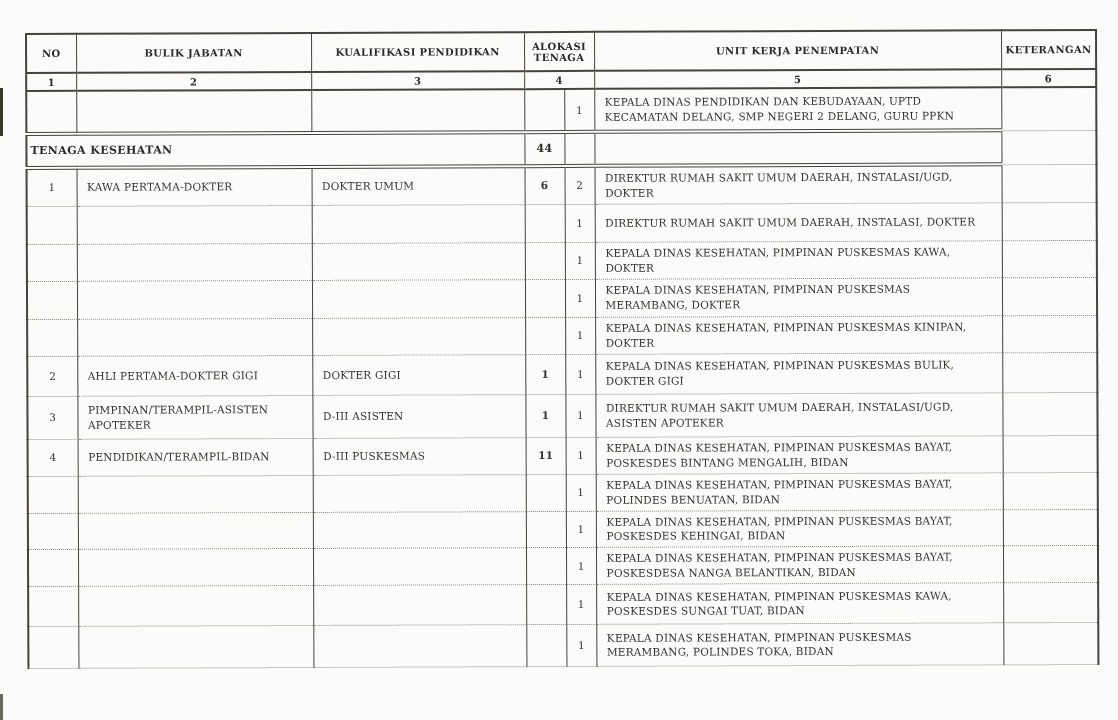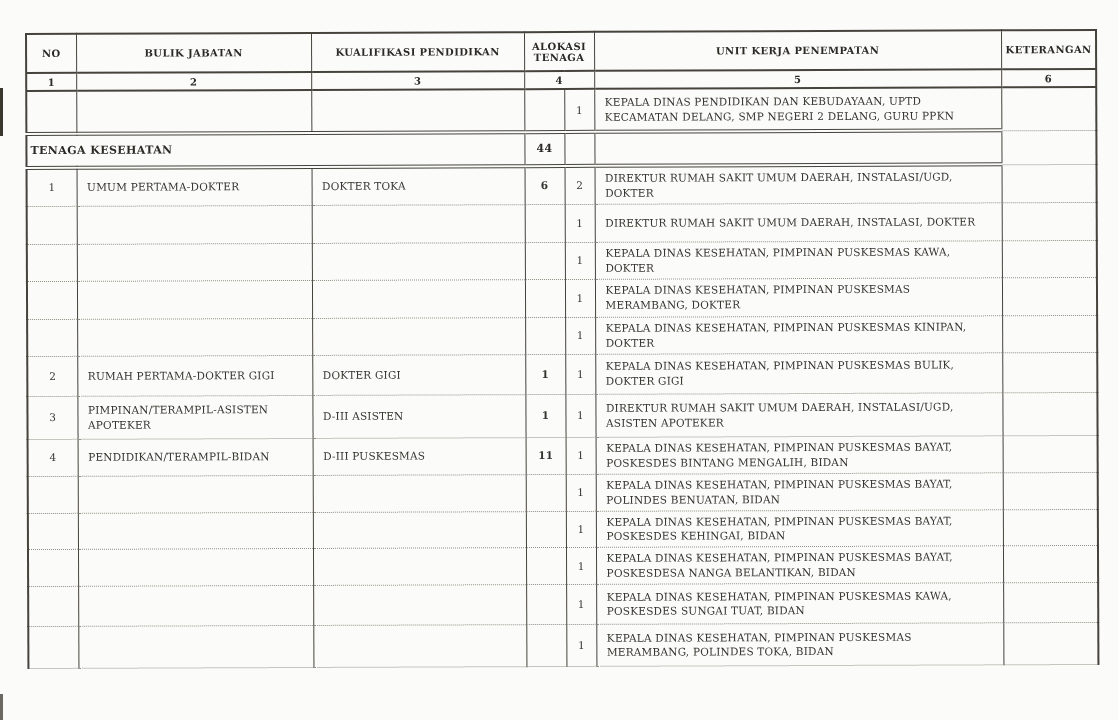--- a/index.html
+++ b/index.html
@@ -97,22 +97,22 @@
         </tr>
         <tr class="section-row" style="height: 34px;">
           <td class="col-section-label" colspan="3">TENAGA KESEHATAN</td>
           <td class="col-total">44</td>
           <td class="col-count"></td>
           <td class="col-unit"></td>
           <td class="col-ket"></td>
         </tr>
         <tr class="data-row" style="height: 38px;">
           <td class="col-no">1</td>
-          <td class="col-nama">UMUM PERTAMA-DOKTER</td>
-          <td class="col-kual">DOKTER TOKA</td>
+          <td class="col-nama">KAWA PERTAMA-DOKTER</td>
+          <td class="col-kual">DOKTER UMUM</td>
           <td class="col-total">6</td>
           <td class="col-count">2</td>
           <td class="col-unit">DIREKTUR RUMAH SAKIT UMUM DAERAH, INSTALASI/UGD, DOKTER</td>
           <td class="col-ket"></td>
         </tr>
         <tr class="data-row" style="height: 38px;">
           <td class="col-no"></td>
           <td class="col-nama"></td>
           <td class="col-kual"></td>
           <td class="col-total"></td>
@@ -142,21 +142,21 @@
           <td class="col-no"></td>
           <td class="col-nama"></td>
           <td class="col-kual"></td>
           <td class="col-total"></td>
           <td class="col-count">1</td>
           <td class="col-unit">KEPALA DINAS KESEHATAN, PIMPINAN PUSKESMAS KINIPAN, DOKTER</td>
           <td class="col-ket"></td>
         </tr>
         <tr class="data-row" style="height: 40px;">
           <td class="col-no">2</td>
-          <td class="col-nama">RUMAH PERTAMA-DOKTER GIGI</td>
+          <td class="col-nama">AHLI PERTAMA-DOKTER GIGI</td>
           <td class="col-kual">DOKTER GIGI</td>
           <td class="col-total">1</td>
           <td class="col-count">1</td>
           <td class="col-unit">KEPALA DINAS KESEHATAN, PIMPINAN PUSKESMAS BULIK, DOKTER GIGI</td>
           <td class="col-ket"></td>
         </tr>
         <tr class="data-row" style="height: 43px;">
           <td class="col-no">3</td>
           <td class="col-nama">PIMPINAN/TERAMPIL-ASISTEN APOTEKER</td>
           <td class="col-kual">D-III ASISTEN</td>

